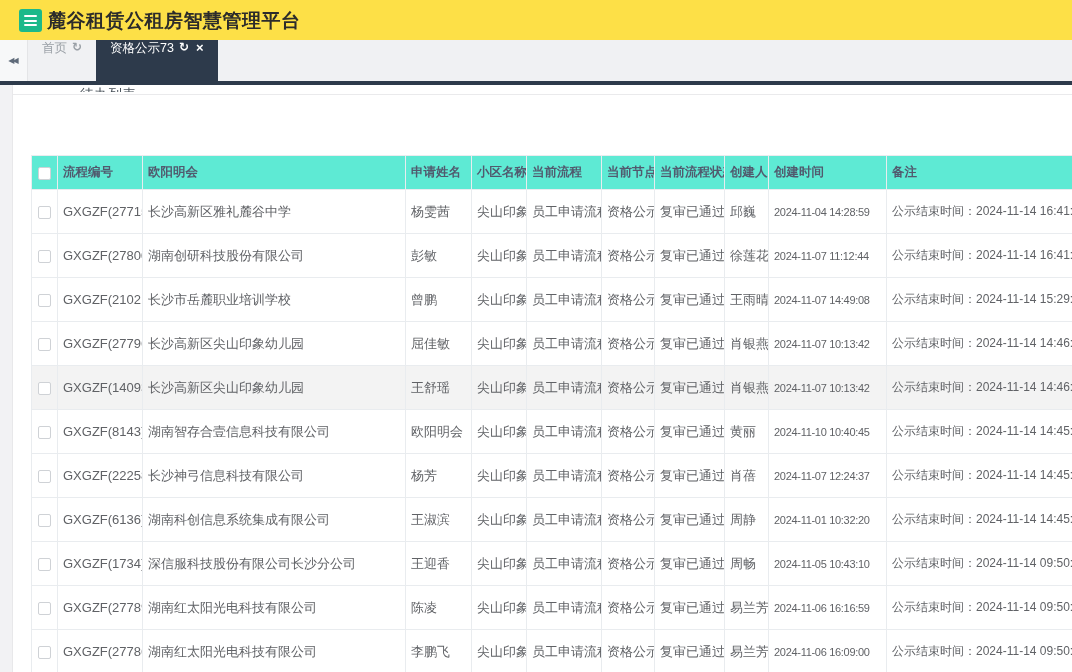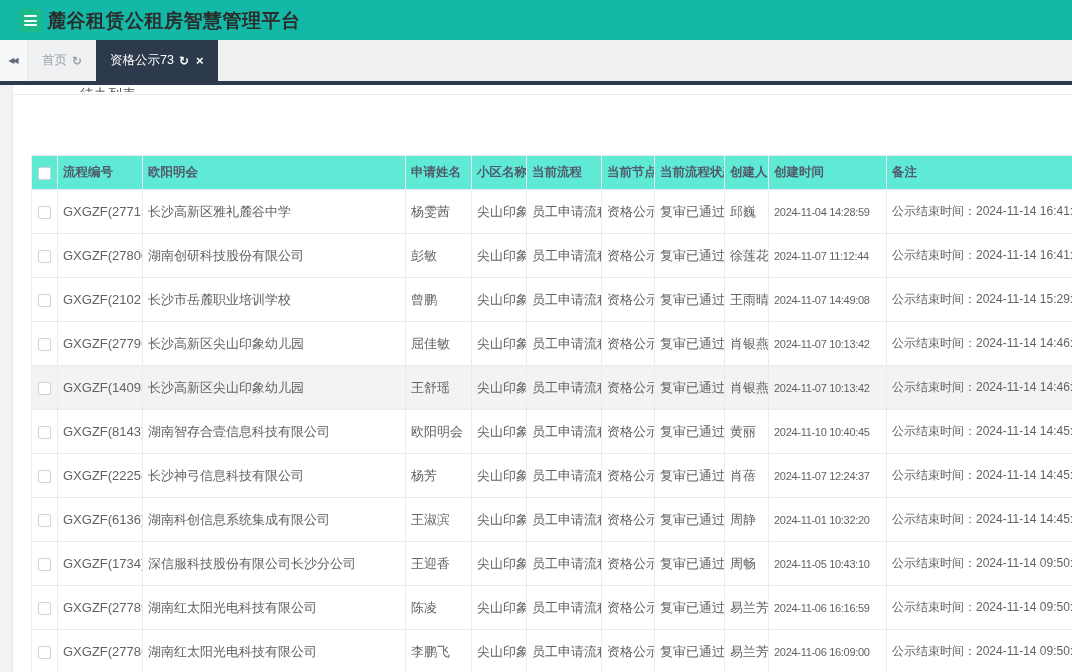--- a/index.html
+++ b/index.html
@@ -1,32 +1,32 @@
 <!DOCTYPE html>
 <html style="--accent: #1cb98a; --dark: #2d3a4b;"><head>
 <meta charset="utf-8">
 <style>
   * { margin:0; padding:0; box-sizing:border-box; }
   html,body { width:1072px; height:672px; overflow:hidden; background:#fff;
     font-family:"Liberation Sans","DejaVu Sans",sans-serif; }
 
   
-  .app-header { position:absolute; top:0; left:0; right:0; height:40px; background:#14b8a6; }
+  .app-header { position:absolute; top:0; left:0; right:0; height:40px; background:#fde047; }
   .menu-btn { position:absolute; left:19px; top:9px; width:23px; height:23px;
     border-radius:3px; background:var(--accent,#1cb98a); border:none; cursor:pointer; }
   .menu-btn .bar { position:absolute; left:5px; right:5px; height:2px; background:#fff; border-radius:1px; }
   .menu-btn .bar:nth-child(1){ top:6px; } .menu-btn .bar:nth-child(2){ top:10.5px; } .menu-btn .bar:nth-child(3){ top:15px; }
   .app-title { position:absolute; left:47px; top:8px; font-size:19px; font-weight:bold; color:#2b2b2b; letter-spacing:0.5px; }
 
   
   .tabbar { position:absolute; top:40px; left:0; right:0; height:41px; background:#f0f1f3;
     display:flex; align-items:stretch; }
   .collapse-btn { width:28px; background:#f7f8f9; border:none; border-right:1px solid #e4e5e7;
     color:#5f6b7a; font-size:8px; letter-spacing:-2px; cursor:pointer; padding-right:2px; }
-  .tab { display:flex; align-items:center; gap:5px; padding:0 14px; font-size:12.5px; cursor:pointer; }
+  .tab { display:flex; align-items:flex-start; gap:5px; padding:0 14px; font-size:12.5px; cursor:pointer; }
   .tab.home { color:#9aa0a6; }
   .tab.active { background:var(--dark,#2d3a4b); color:#fff; }
   .tab .ticon { font-size:12px; font-weight:bold; }
   .tab .xicon { font-size:13px; font-weight:bold; margin-left:2px; }
   .tab-underline { position:absolute; top:81px; left:0; right:0; height:4px; background:var(--dark,#2d3a4b); }
 
   
   .workspace { position:absolute; top:85px; left:0; right:0; bottom:0; background:#fff; }
   .side-rail { position:absolute; left:0; top:0; bottom:0; width:13px; background:#f2f2f4; border-right:1px solid #e8e8ea; }
   .clip-zone { position:absolute; left:80px; top:0; height:7px; width:220px; overflow:hidden; }

